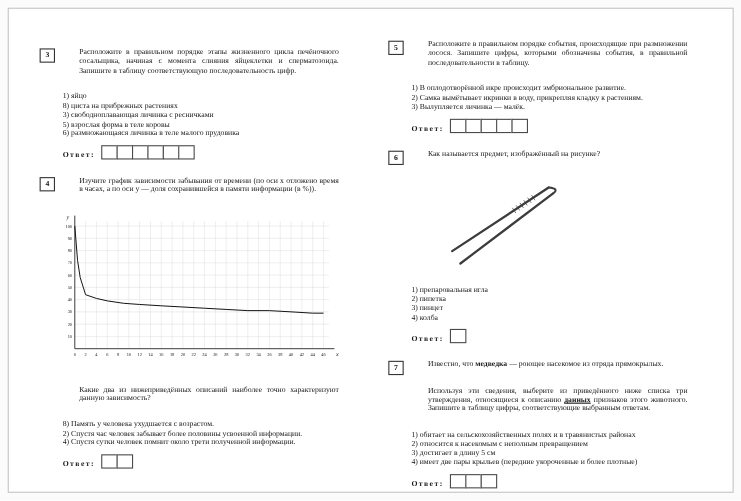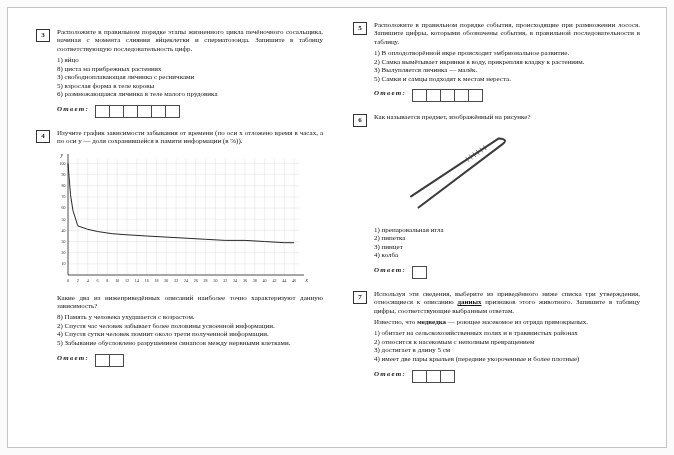--- a/index.html
+++ b/index.html
@@ -3,25 +3,25 @@
 <meta charset="utf-8">
 <style>
   html,body{margin:0;padding:0;}
   body{width:674px;height:455px;background:#fbfbfb;font-family:"Liberation Serif","DejaVu Serif",serif;color:#161616;position:relative;overflow:hidden;}
   .spread{position:absolute;left:7px;top:7px;width:658px;height:439px;border:1px solid #c4c4c4;background:#fff;display:flex;}
   .page{position:relative;width:50%;height:100%;}
   .page-left{padding:20px 14px 16px 28px;}
   .page-right{padding:13px 26px 16px 16px;}
   .question{position:relative;padding-left:21px;margin-bottom:11px;}
   .qnum{position:absolute;left:0;top:1px;width:12px;height:11px;border:1px solid #333;font-weight:bold;font-size:7px;line-height:11px;text-align:center;background:#fff;}
-  .qtext{font-size:7px;line-height:1.2;text-align:justify;margin:0;}
+  .qtext{font-size:7px;line-height:1.2;text-align:justify;margin:15px;}
   .qtext + .qtext{margin-top:3px;}
   .options{margin-top:3px;}
   .option{font-size:7px;line-height:1.22;padding-left:11px;text-indent:-11px;text-align:justify;}
-  .answer-row{margin-top:6px;display:flex;align-items:flex-start;gap:6px;font-style:italic;}
+  .answer-row{margin-top:6px;display:flex;align-items:flex-end;gap:6px;}
   .answer-label{font-size:7px;font-weight:bold;letter-spacing:1.3px;white-space:nowrap;}
   .cells{display:inline-flex;}
   .cell{width:13px;height:11px;border:1px solid #4a4a4a;margin-left:-1px;background:#fff;}
   .cell:first-child{margin-left:0;}
   .chart-wrap{margin:4px 0 2px -6px;}
   .figure{margin:5px 0 3px 24px;}
   .bold{font-weight:bold;}
   .bu{font-weight:bold;text-decoration:underline;}
   svg text{font-family:"Liberation Serif",serif;fill:#222;}
 </style>
@@ -130,21 +130,20 @@
             <text x="14.5" y="14.861538461538458" font-size="4" text-anchor="end">100</text>
             <text x="257" y="132" font-size="5.5" font-style="italic" text-anchor="end">x</text>
             <text x="12" y="7" font-size="5.5" font-style="italic" text-anchor="end">y</text>
             <polyline points="17.0,13.5 19.5,44.7 21.9,60.3 26.8,75.9 36.7,79.3 46.5,81.5 61.2,83.7 76.0,84.8 95.6,86.0 115.3,87.1 135.0,88.2 154.6,89.3 174.3,90.4 193.9,90.4 213.6,91.5 233.3,92.7 243.1,92.7" fill="none" stroke="#111" stroke-width="0.9"></polyline>
           </svg></div>
       <p class="qtext">Какие два из нижеприведённых описаний наиболее точно характеризуют данную зависимость?</p>
       <div class="options">
           <div class="option">8) Память у человека ухудшается с возрастом.</div>
           <div class="option">2) Спустя час человек забывает более половины усвоенной информации.</div>
           <div class="option">4) Спустя сутки человек помнит около трети полученной информации.</div>
-          <div class="option">5) Забывание обусловлено разрушением синапсов между нервными клетками.</div>
         </div>
       <div class="answer-row">
         <span class="answer-label">Ответ:</span>
         <span class="cells">
             <div class="cell"></div>
             <div class="cell"></div>
           </span>
       </div>
     </section>
 
@@ -152,21 +151,20 @@
 
   <div class="page page-right">
 
     <section class="question">
       <div class="qnum">5</div>
       <p class="qtext">Расположите в правильном порядке события, происходящие при размножении лосося. Запишите цифры, которыми обозначены события, в правильной последовательности в таблицу.</p>
       <div class="options">
           <div class="option">1) В оплодотворённой икре происходит эмбриональное развитие.</div>
           <div class="option">2) Самка вымётывает икринки в воду, прикрепляя кладку к растениям.</div>
           <div class="option">3) Вылупляется личинка — малёк.</div>
-          <div class="option">5) Самки и самцы подходят к местам нереста.</div>
         </div>
       <div class="answer-row">
         <span class="answer-label">Ответ:</span>
         <span class="cells">
             <div class="cell"></div>
             <div class="cell"></div>
             <div class="cell"></div>
             <div class="cell"></div>
             <div class="cell"></div>
           </span>
@@ -200,22 +198,22 @@
       <div class="answer-row">
         <span class="answer-label">Ответ:</span>
         <span class="cells">
             <div class="cell"></div>
           </span>
       </div>
     </section>
 
     <section class="question">
       <div class="qnum">7</div>
+      <p class="qtext"><span>Известно, что </span><span class="bold">медведка</span><span> — роющее насекомое из отряда прямокрылых.</span></p>
       <p class="qtext"><span>Используя эти сведения, выберите из приведённого ниже списка три утверждения, относящиеся к описанию </span><span class="bu">данных</span><span> признаков этого животного. Запишите в таблицу цифры, соответствующие выбранным ответам.</span></p>
-      <p class="qtext"><span>Известно, что </span><span class="bold">медведка</span><span> — роющее насекомое из отряда прямокрылых.</span></p>
       <div class="options">
           <div class="option">1) обитает на сельскохозяйственных полях и в травянистых районах</div>
           <div class="option">2) относится к насекомым с неполным превращением</div>
           <div class="option">3) достигает в длину 5 см</div>
           <div class="option">4) имеет две пары крыльев (передние укороченные и более плотные)</div>
         </div>
       <div class="answer-row">
         <span class="answer-label">Ответ:</span>
         <span class="cells">
             <div class="cell"></div>

